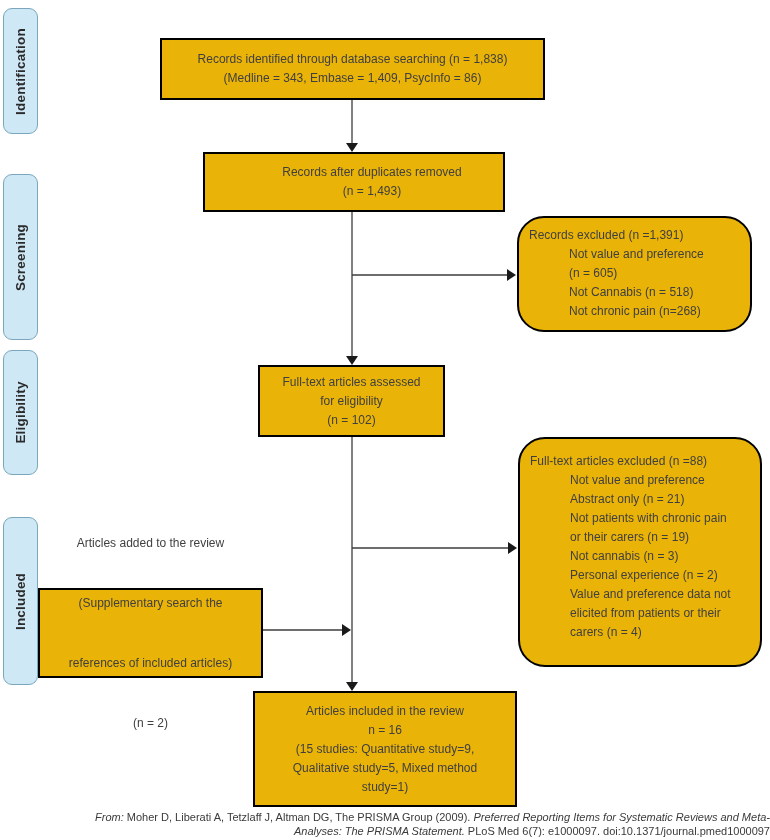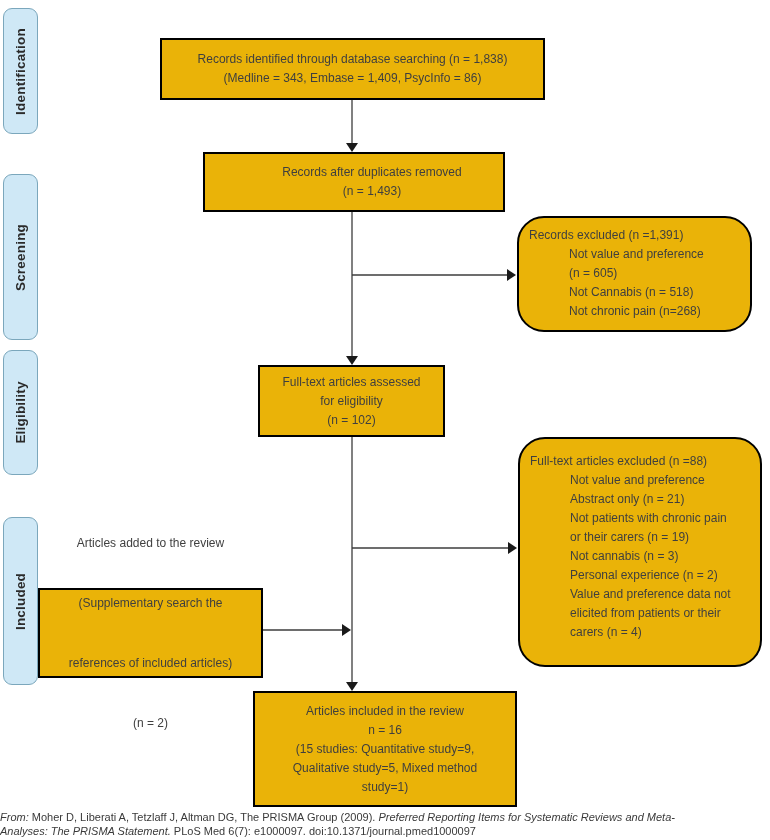--- a/index.html
+++ b/index.html
@@ -28,21 +28,21 @@
     display:flex; flex-direction:column; align-items:center; justify-content:center;
     text-align:center;
   }
   .fbox.listy { padding:8px 6px 6px 10px; text-align:left;border-radius:27px; }
   .fbox.listy .hdr { margin-left:0; }
   .fbox.listy .itm { margin-left:40px; }
   #arrows { position:absolute; left:0; top:0; width:770px; height:840px; }
   
   #citation {
     position:absolute; left:0; top:810px; width:770px;
-    font-size:11px; line-height:14px; color:#3a3a3a; text-align:left;
+    font-size:11px; line-height:14px; color:#3a3a3a; text-align:right;
   }
   .it { font-style:italic; }
 </style>
 </head>
 <body>
 
 <div id="canvas">
 
   <div class="stage" style="top:8px; height:126px;">
     <span>Identification</span>

